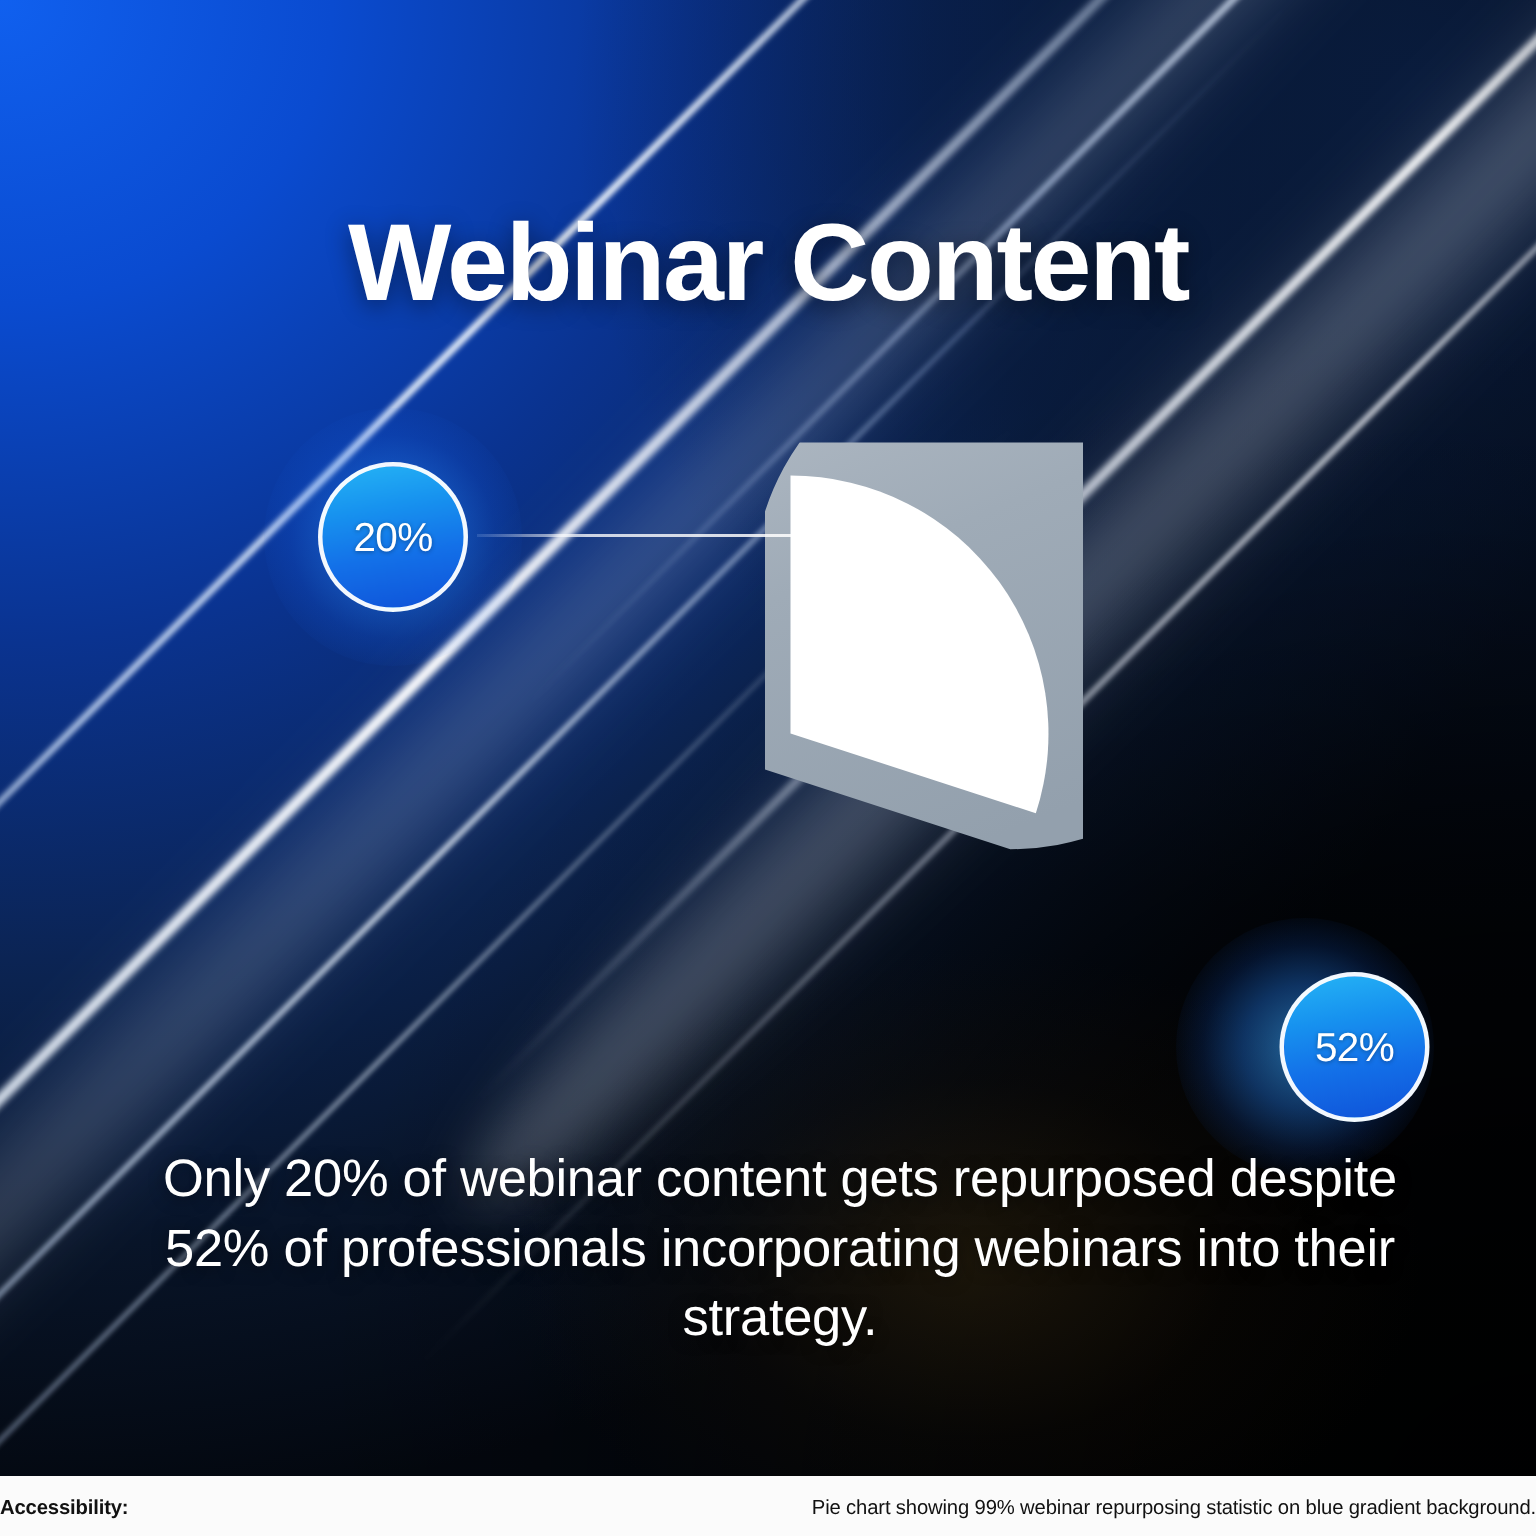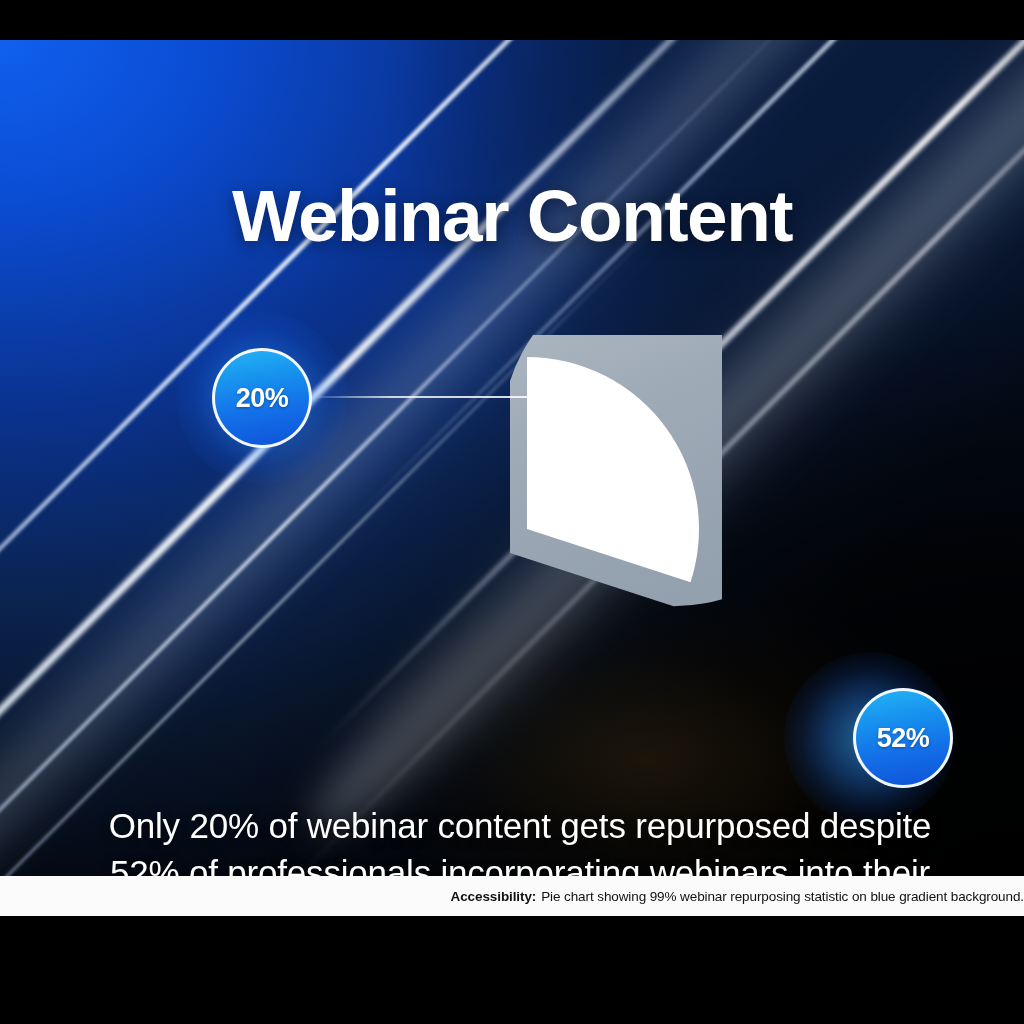--- a/index.html
+++ b/index.html
@@ -5,25 +5,24 @@
   html, body {
     margin: 0;
     padding: 0;
     background: #000;
   }
   * { box-sizing: border-box; }
 
   .canvas {
     position: relative;
     width: 1024px;
-    height: 876px;
+    height: 1024px;
     overflow: hidden;
     font-family: "Liberation Sans", sans-serif;
     background: #050a14;
-    margin-top: 40px;
   }
 
   
   .bg-base {
     position: absolute;
     inset: 0;
     background:
       radial-gradient(120% 110% at 0% 0%, #1060ef 0%, #0a4bd0 18%, #0a3390 38%, #0b2350 58%, #081428 74%, #03070e 90%);
   }
   .bg-dark-corner {
@@ -178,21 +177,21 @@
     position: absolute;
     width: 100px;
     height: 100px;
     border-radius: 50%;
     border: 3px solid rgba(255,255,255,0.95);
     background: linear-gradient(170deg, #25b4f5 0%, #1793ef 30%, #1370e8 62%, #0f52d8 100%);
     display: flex;
     align-items: center;
     justify-content: center;
     color: #ffffff;
-    font-weight: 700;
+    font-weight: 400;
     font-size: 27px;
     letter-spacing: -0.5px;
     text-shadow: 0 1px 3px rgba(0,0,0,0.35);
     text-align: center;
   }
   .badge-glow {
     position: absolute;
     width: 172px;
     height: 172px;
     border-radius: 50%;
@@ -225,21 +224,21 @@
 
   
   .footer {
     position: absolute;
     left: 0; right: 0;
     bottom: 0;
     height: 40px;
     background: #fbfbfb;
     display: flex;
     align-items: center;
-    justify-content: flex-end;
+    justify-content: space-between;
     color: #111111;
     font-size: 13.5px;
     letter-spacing: -0.1px;
   }
   .footer-label { font-weight: 700; margin-right: 5px; }
 </style>
 </head>
 <body>
 
 <div class="canvas">

